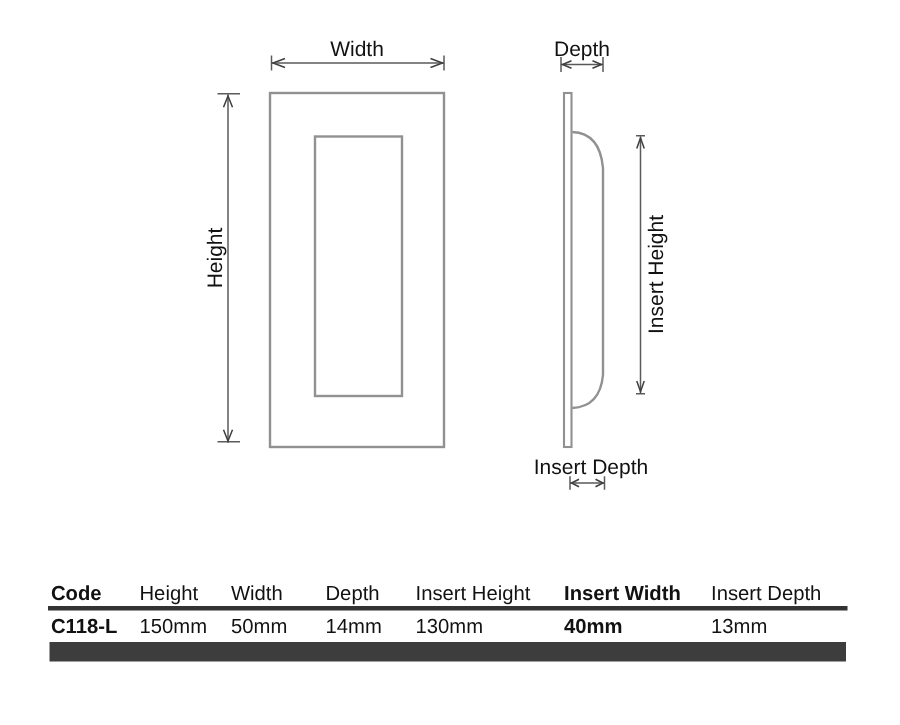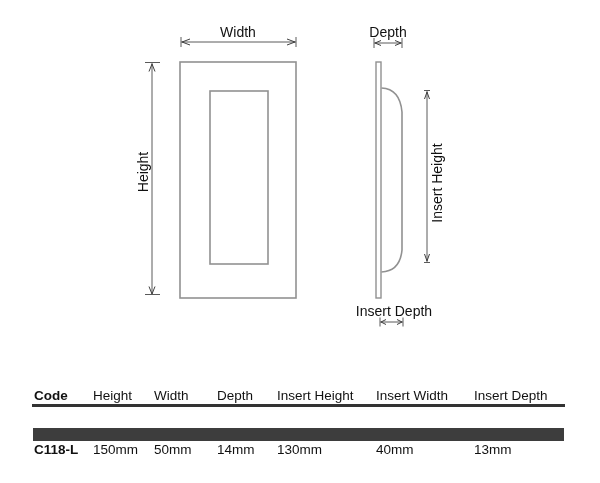--- a/index.html
+++ b/index.html
@@ -19,27 +19,27 @@
   }
   .spec-table { position: absolute; left: 0; top: 0; width: 600px; height: 483px; }
   .cell {
     position: absolute;
     white-space: nowrap;
     font-size: 13.5px;
     color: #111111;
     line-height: 1;
   }
   .hdr-row .cell { top: 389px; }
-  .val-row .cell { top: 411px; margin-top: 32px; }
+  .val-row .cell { top: 411px; }
   .col-0 { left: 34px; font-weight: bold; }
   .col-1 { left: 93px; }
   .col-2 { left: 154px; }
   .col-3 { left: 217px; }
   .col-4 { left: 277px; }
-  .col-5 { left: 376px; }
+  .col-5 { left: 376px; font-weight: bold; }
   .col-6 { left: 474px; }
   .header-rule {
     position: absolute;
     left: 32px; top: 404px;
     width: 533px; height: 3px;
     background: #333333;
   }
   .bottom-bar {
     position: absolute;
     left: 33px; top: 428px;

